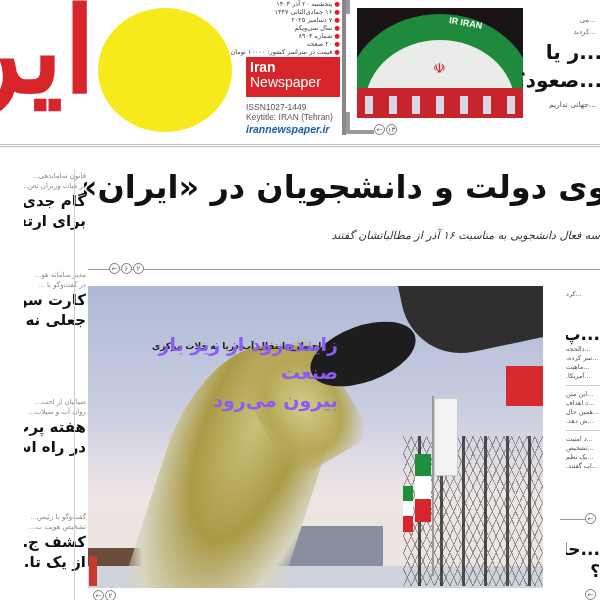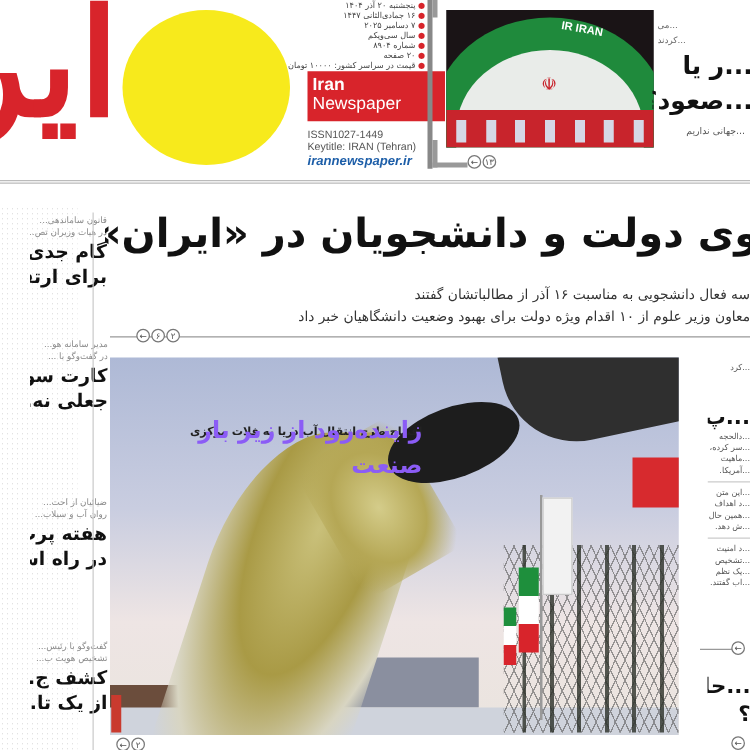--- a/index.html
+++ b/index.html
@@ -11,21 +11,21 @@
   
   .logo-fa { left: -4px; top: -8px; width: 100px; height: 140px; color: #d8242b;
     font-family: "DejaVu Serif", serif; font-size: 118px; font-weight: bold; line-height: 1;
     direction: rtl; overflow: hidden; white-space: nowrap; }
   .yellow-sun { left: 98px; top: 8px; width: 134px; height: 124px; border-radius: 50%; background: #f7ea1c; }
 
   .edition-info { left: 240px; top: 0; width: 100px; height: 60px; direction: rtl; font-size: 6.5px; color: #444; line-height: 8px; }
   .edition-info .row { white-space: nowrap; }
   .edition-info .bullet { color: #d8242b; margin-left: 2px; }
 
-  .brand-box { left: 246px; top: 57px; width: 110px; height: 40px; background: #d8242b; color: #fff; padding: 3px 4px; font-family: "Liberation Sans", sans-serif; }
+  .brand-box { left: 246px; top: 57px; width: 94px; height: 40px; background: #d8242b; color: #fff; padding: 3px 4px; font-family: "Liberation Sans", sans-serif; }
   .brand-box .l1 { font-size: 14px; font-weight: bold; line-height: 14px; }
   .brand-box .l2 { font-size: 14px; line-height: 16px; }
   .issn { left: 246px; top: 102px; font-family: "Liberation Sans", sans-serif; font-size: 8.5px; color: #555; line-height: 10px; }
   .site-url { left: 246px; top: 123px; font-family: "Liberation Sans", sans-serif; font-size: 10.5px; font-weight: bold; color: #1d5ea8; font-style: italic; }
 
   .vbar { left: 342px; top: 0; width: 4px; height: 135px; background: #888; }
 
   
   .photo-frame-tl { left: 346px; top: 0; width: 10px; height: 14px; border-left: 4px solid #999; }
   .photo-frame-bl { left: 346px; top: 112px; width: 28px; height: 22px; border-left: 4px solid #999; border-bottom: 4px solid #999; }
@@ -35,38 +35,38 @@
   .stage-photo .arc-r { position: absolute; left: 0; top: 80px; width: 166px; height: 30px; background: #c8242c; }
   .stage-photo .emblem { position: absolute; left: 76px; top: 52px; font-size: 14px; color: #c8242c; }
   .stage-photo .lecterns { position: absolute; left: 8px; bottom: 4px; width: 150px; height: 18px; display: flex; justify-content: space-between; }
   .stage-photo .lecterns span { width: 8px; height: 18px; background: #d5d7e5; }
   .stage-photo .ir-text { position: absolute; left: 92px; top: 10px; color: #ffffff; font-size: 9px; font-weight: bold; transform: rotate(10deg); font-family: "Liberation Sans", sans-serif; }
 
   .nav-chip { display: inline-flex; align-items: center; justify-content: center; width: 11px; height: 11px; border: 1px solid #777; border-radius: 50%; font-size: 7px; color: #555; background: #fff; margin-left: 1px; }
   .top-photo-nav { left: 373px; top: 124px; display: flex; }
 
   
-  .tr-kicker { right: 4px; top: 14px; width: 70px; direction: rtl; text-align: left; font-size: 7px; color: #666; line-height: 12px; white-space: nowrap; overflow: hidden; }
+  .tr-kicker { right: 4px; top: 14px; width: 70px; direction: rtl; text-align: right; font-size: 7px; color: #666; line-height: 12px; white-space: nowrap; overflow: hidden; }
   .tr-headline { right: -2px; top: 38px; width: 80px; direction: rtl; text-align: right; font-size: 20px; font-weight: bold; line-height: 28px; white-space: nowrap; overflow: hidden; }
   .tr-sub { right: 4px; top: 100px; width: 60px; direction: rtl; text-align: right; font-size: 7.5px; color: #555; white-space: nowrap; overflow: hidden; }
 
   .hrule { left: 0; top: 144px; width: 600px; height: 3px; border-top: 1px solid #bbb; border-bottom: 1px solid #bbb; }
 
   
   .left-col { left: 0; top: 165px; width: 62px; height: 435px;
     background-image: radial-gradient(#d8d8d8 0.6px, transparent 0.7px); background-size: 4px 4px; }
   .lc-item { position: absolute; left: 0; width: 62px; direction: rtl; text-align: right; overflow: hidden; white-space: nowrap; margin-left: 24px; }
   .lc-kicker { font-size: 7px; color: #888; line-height: 10px; }
   .lc-head { font-size: 15px; font-weight: bold; line-height: 20px; color: #111; }
   .col-divider { left: 74px; top: 170px; width: 1px; height: 430px; background: #ccc; }
 
   
   .main-headline { left: 84px; top: 165px; width: 560px; direction: rtl; text-align: right; font-size: 32px; font-weight: bold; line-height: 44px; white-space: nowrap; overflow: hidden; letter-spacing: -0.5px; }
   .main-sub { right: 0; top: 227px; width: 520px; direction: rtl; text-align: right; font-size: 11px; color: #333; line-height: 18px; padding-right: 0; }
-  .main-sub .line { display: block; white-space: nowrap; overflow: hidden; }
+  .main-sub .line { display: block; white-space: nowrap; overflow: hidden; font-style: italic; }
   .story-nav { left: 88px; top: 263px; width: 540px; height: 14px; }
   .story-nav .rule { position: absolute; left: 0; top: 6px; width: 512px; height: 1px; background: #999; }
   .story-nav .chips { position: absolute; left: 20px; top: 0; display: flex; }
 
   
   .main-photo { left: 88px; top: 286px; width: 455px; height: 302px; overflow: hidden;
     background: linear-gradient(180deg, #aeb9d6 0%, #c9cde0 40%, #eee5e4 70%, #eae4de 100%); }
   .pipe { position: absolute; left: 310px; top: 0; width: 200px; height: 80px; background: #2f2f2f; border-radius: 0 0 0 60px; transform: rotate(-12deg); transform-origin: left top; }
   .pipe-mouth { position: absolute; left: 220px; top: 40px; width: 110px; height: 56px; border-radius: 50%; background: #1d1d1d; transform: rotate(-20deg); }
   .water { position: absolute; left: 70px; top: 60px; width: 160px; height: 260px;
@@ -88,21 +88,21 @@
     background: linear-gradient(180deg, #1e8f3c 0 33%, #ffffff 33% 66%, #d8242b 66% 100%); }
   .iran-flag2 { position: absolute; left: 315px; top: 200px; width: 10px; height: 46px;
     background: linear-gradient(180deg, #1e8f3c 0 33%, #ffffff 33% 66%, #d8242b 66% 100%); }
 
   .photo-kicker { left: 100px; top: 296px; width: 238px; direction: rtl; text-align: right; font-size: 9px; font-weight: bold; color: #222; line-height: 14px; margin-top: 43px; }
   .photo-headline { left: 96px; top: 330px; width: 242px; direction: rtl; text-align: right; font-size: 19px; font-weight: bold; color: #8b5cf6; line-height: 28px; }
   .photo-credit { left: 89px; top: 556px; width: 8px; height: 30px; background: #c93a2e; }
   .photo-nav { left: 92px; top: 590px; display: flex; }
 
   
-  .right-col-text { left: 566px; top: 290px; width: 34px; direction: rtl; text-align: right; overflow: hidden; }
+  .right-col-text { left: 566px; top: 290px; width: 34px; direction: rtl; text-align: left; overflow: hidden; }
   .rc-small { font-size: 6.5px; color: #555; line-height: 9px; white-space: nowrap; overflow: hidden; }
   .rc-head { font-size: 17px; font-weight: bold; line-height: 22px; white-space: nowrap; overflow: hidden; }
   .rc-rule { height: 1px; background: #ccc; margin: 4px 0; }
   .rc-bottom-head { left: 566px; top: 538px; width: 34px; direction: rtl; text-align: right; font-size: 17px; font-weight: bold; line-height: 22px; white-space: nowrap; overflow: hidden; }
   .rc-nav { left: 584px; top: 513px; display: flex; }
   .rc-nav2 { left: 584px; top: 589px; display: flex; }
   .rc-line { left: 560px; top: 519px; width: 30px; height: 1px; background: #999; }
 </style>
 </head>
 <body>
@@ -191,21 +191,20 @@
     <div class="lc-kicker">تشخیص هویت ب...</div>
     <div class="lc-head">کشف ج...</div>
     <div class="lc-head">از یک تا...</div>
   </div>
 </div>
 <div class="abs col-divider"></div>
 
 <div class="abs main-headline">...وی دولت و دانشجویان در «ایران»</div>
 <div class="abs main-sub">
   <span class="line">سه فعال دانشجویی به مناسبت ۱۶ آذر از مطالباتشان گفتند</span>
-  <span class="line">معاون وزیر علوم از ۱۰ اقدام ویژه دولت برای بهبود وضعیت دانشگاهیان خبر داد</span>
 </div>
 <div class="abs story-nav">
   <div class="rule"></div>
   <div class="chips">
     <span class="nav-chip">←</span>
     <span class="nav-chip">۶</span>
     <span class="nav-chip">۲</span>
   </div>
 </div>
 
@@ -223,20 +222,21 @@
   <div class="flag-white"></div>
   <div class="iran-flag"></div>
   <div class="iran-flag2"></div>
   <div class="red-flag-top"></div>
 </div>
 <div class="abs photo-kicker">
   <div>افتتاح طرح انتقال آب دریا به فلات مرکزی</div>
 </div>
 <div class="abs photo-headline">
   <div>زاینده‌رود از زیر بار صنعت</div>
+  <div>بیرون می‌رود</div>
 </div>
 <div class="abs photo-credit" title="عکس: ایرنا"></div>
 <div class="abs photo-nav">
   <span class="nav-chip">←</span>
   <span class="nav-chip">۲</span>
 </div>
 
 <div class="abs right-col-text">
   <div class="rc-small">...کرد</div>
   <div style="height:24px"></div>

